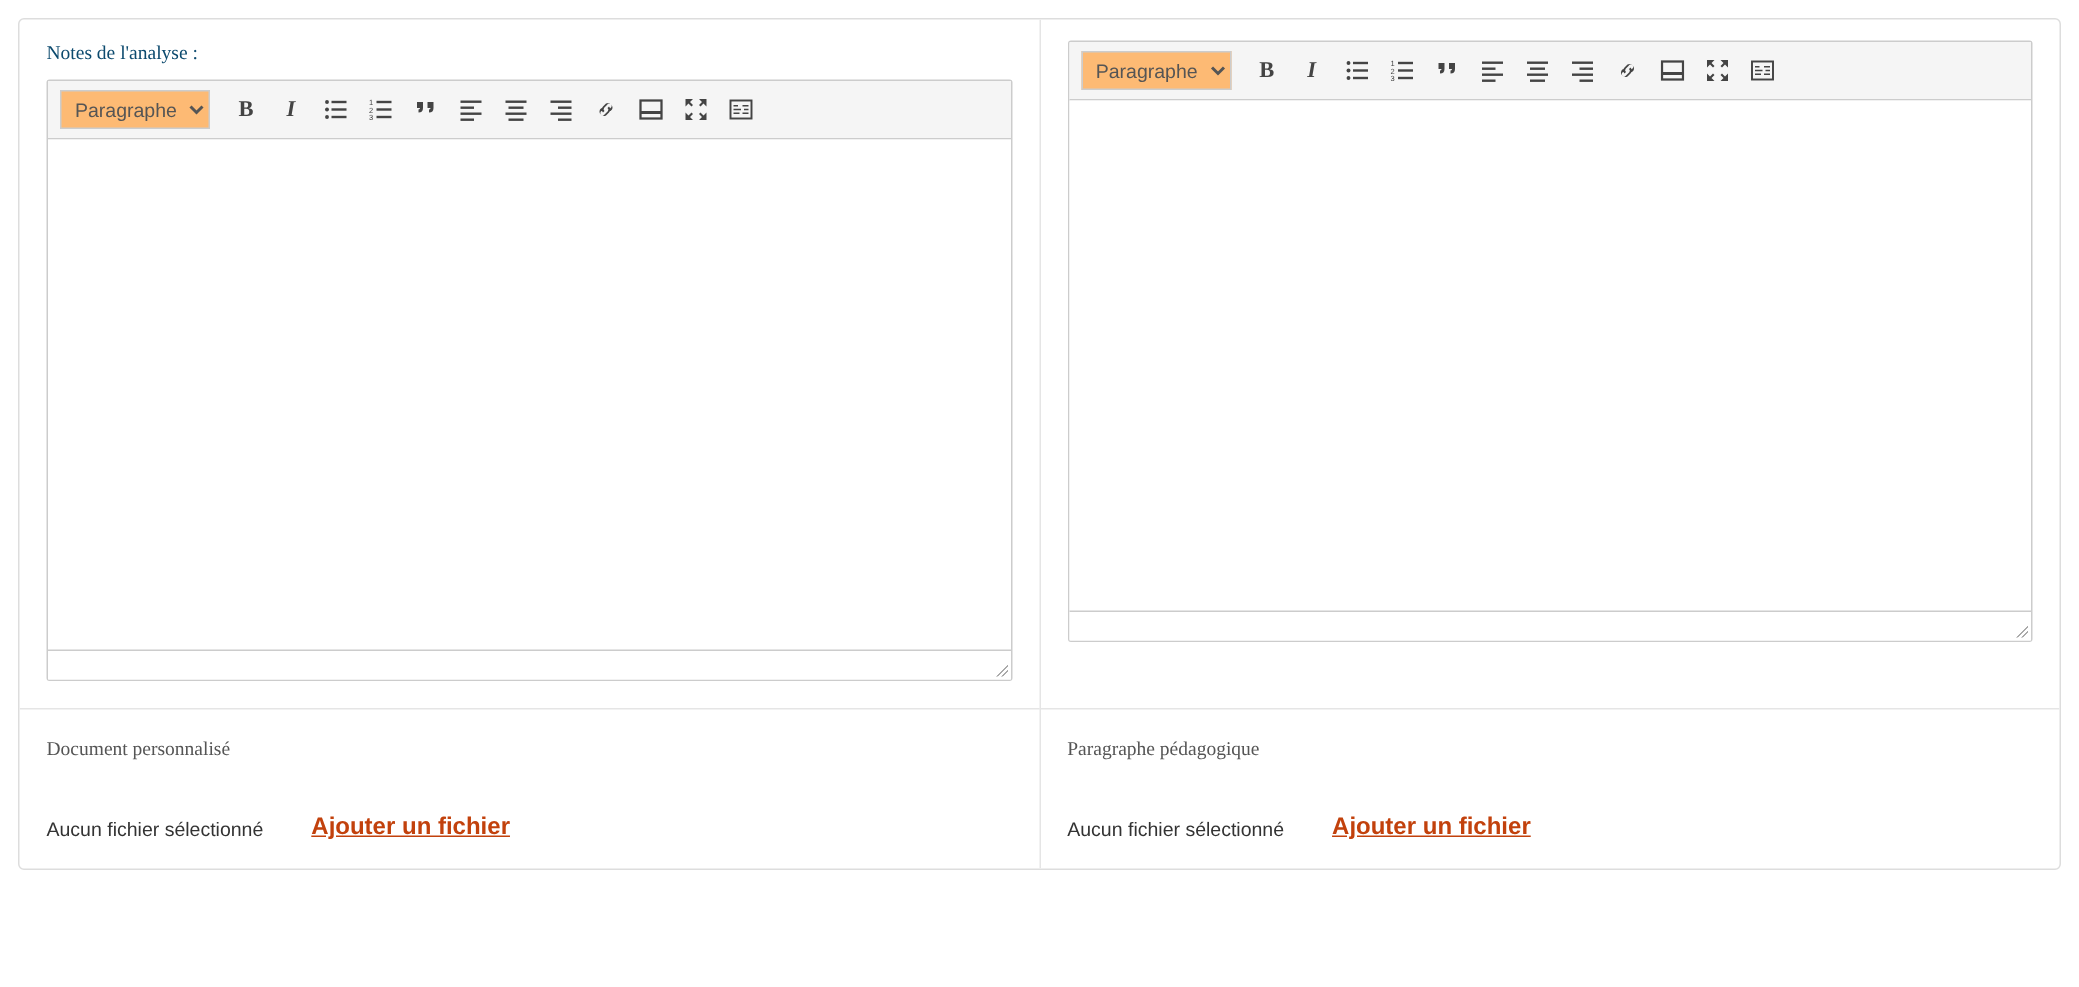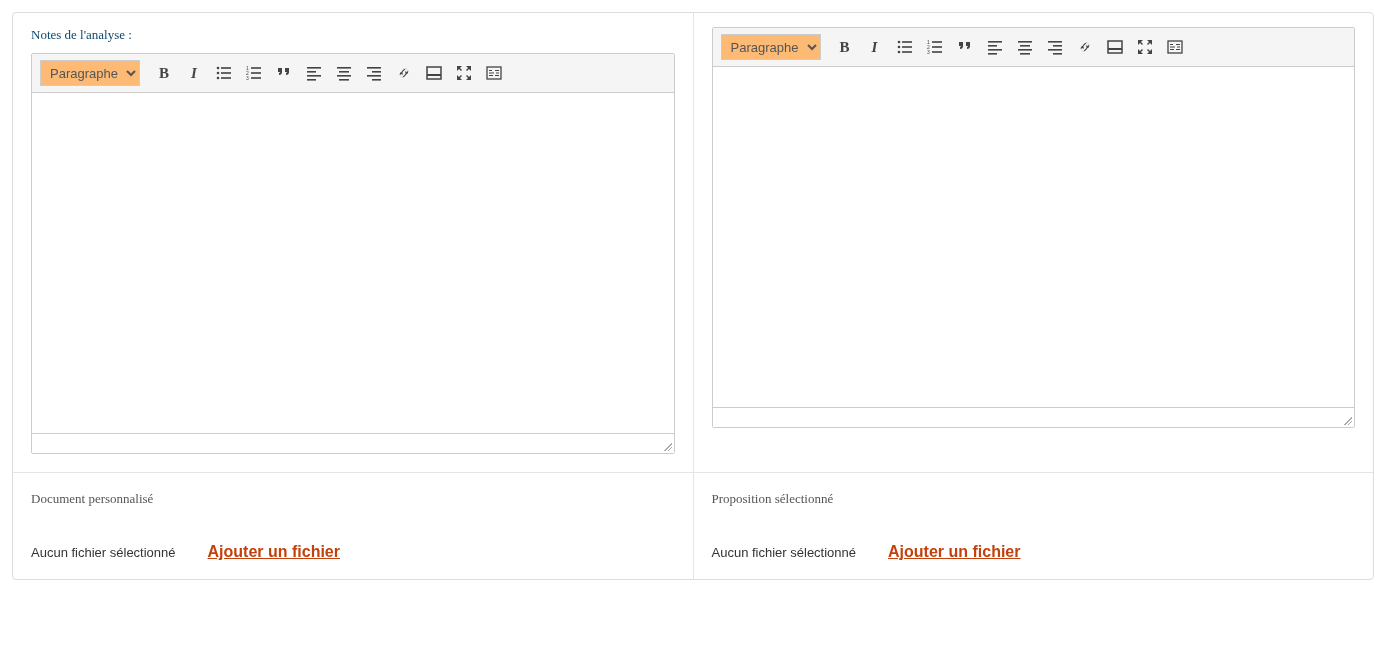--- a/index.html
+++ b/index.html
@@ -381,20 +381,20 @@
 
   <div class="file-row">
     <div class="file-col">
       <div class="file-title">Document personnalisé</div>
       <div class="file-line">
         <span class="file-status">Aucun fichier sélectionné</span>
         <a class="file-link">Ajouter un fichier</a>
       </div>
     </div>
     <div class="file-col">
-      <div class="file-title">Proposition sélectionné</div>
+      <div class="file-title">Paragraphe pédagogique</div>
       <div class="file-line">
         <span class="file-status">Aucun fichier sélectionné</span>
         <a class="file-link">Ajouter un fichier</a>
       </div>
     </div>
   </div>
 </div>
 
 </body></html>

